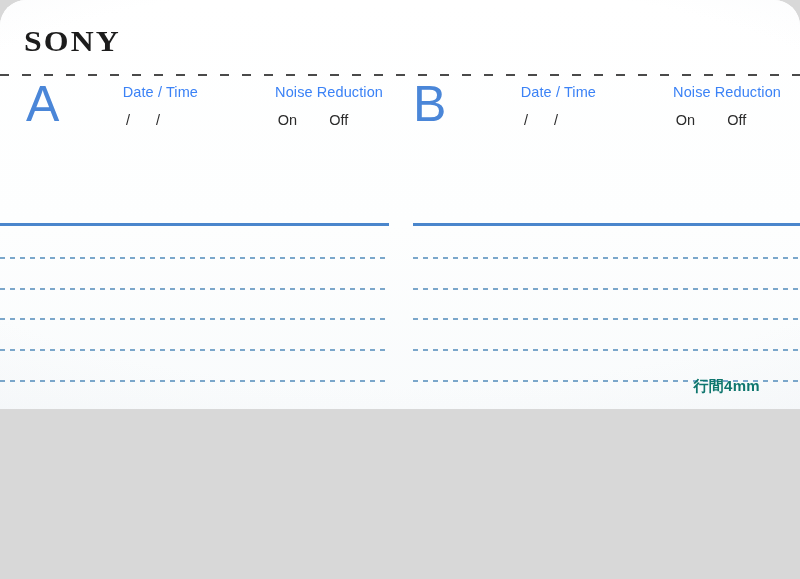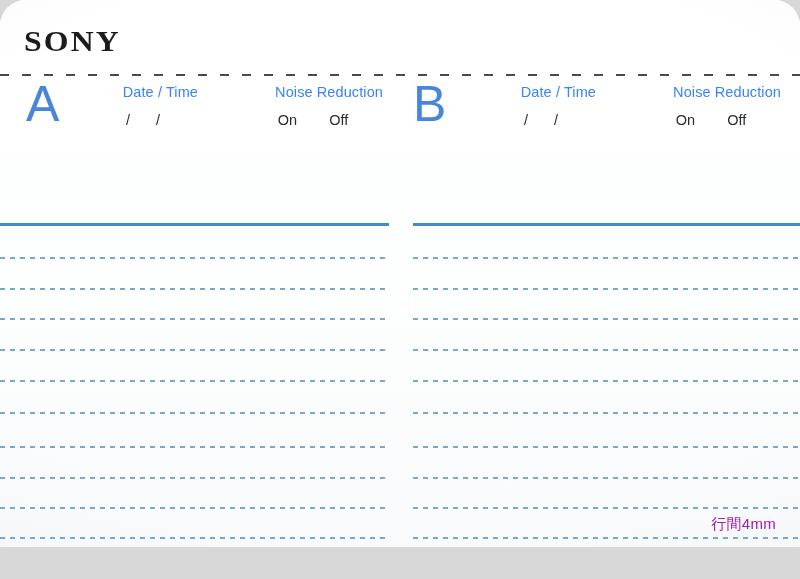--- a/index.html
+++ b/index.html
@@ -9,21 +9,21 @@
     width: 800px;
     height: 579px;
     overflow: hidden;
     background: #d8d8d8;
     font-family: "Liberation Sans", sans-serif;
   }
 
   #card {
     position: relative;
     width: 800px;
-    height: 547px;
+    height: 409px;
     background: #ffffff;
     border-radius: 26px 26px 0 0;
     overflow: hidden;
   }
 
   
   #paper-tint {
     position: absolute;
     inset: 0;
     background:
@@ -154,25 +154,25 @@
     background-image: repeating-linear-gradient(
         to right,
         #6f9fc6 0px, #6f9fc6 5px,
         rgba(255,255,255,0) 5px, rgba(255,255,255,0) 10px);
     opacity: 0.92;
   }
 
   
   #footnote {
     position: absolute;
-    right: 24px;
+    right: 40px;
     bottom: 13px;
     font-size: 15px;
-    font-weight: normal;
-    color: #a21caf;
+    font-weight: bold;
+    color: #0f766e;
     letter-spacing: 0.3px;
     white-space: nowrap;
   }
 </style>
 </head>
 <body>
 
 <div id="card">
 
   <div id="paper-tint"></div>

